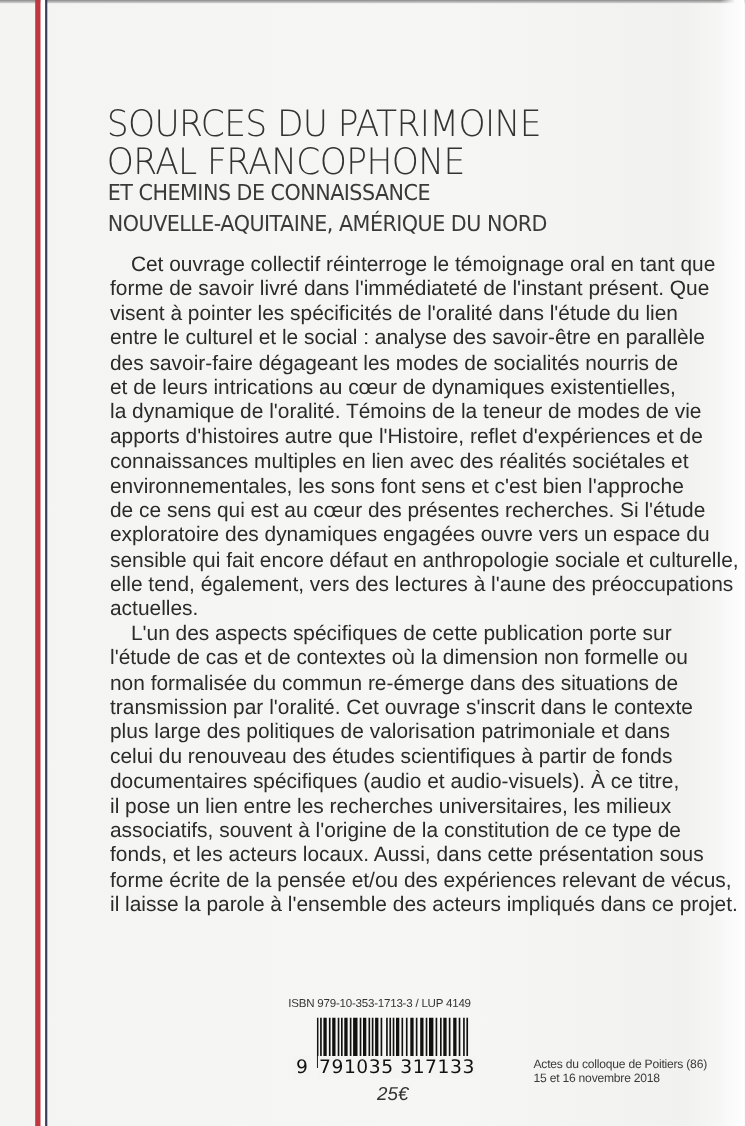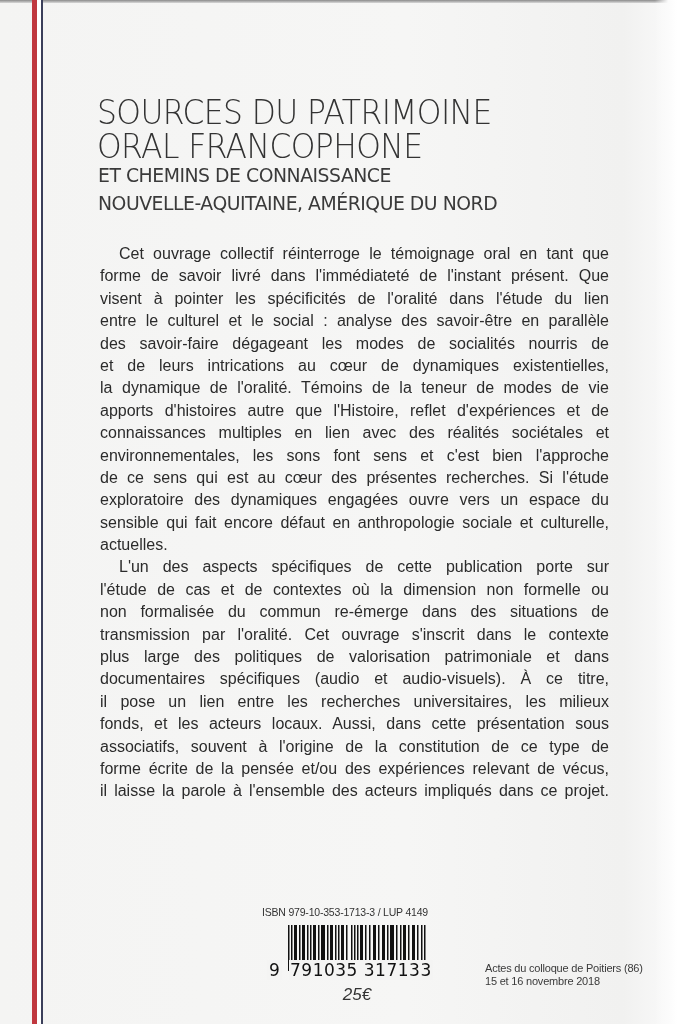--- a/index.html
+++ b/index.html
@@ -42,22 +42,22 @@
   }
   .title div { white-space:nowrap; }
   .subtitle {
     position:absolute; left:98px; top:161px; width:540px;
     font-family:"DejaVu Sans", sans-serif; color:#3a3a3a;
     font-size:20px; line-height:28px; letter-spacing:-0.5px;
     transform: scaleX(0.94); transform-origin:left top;
   }
   .subtitle div { white-space:nowrap; }
   .body-text {
-    position:absolute; left:100px; top:243px; width:509px;
-    font-size:16px; line-height:22.4px; color:#2b2b2b;
+    position:absolute; left:100px; top:230px; width:509px;
+    font-size:19px; line-height:22.4px; color:#2b2b2b;
   }
   .line {
     display:block; white-space:nowrap; text-align:justify; text-align-last:justify;
     height:22.4px;
   }
   .line.indent { padding-left:19px; }
   .line.last { text-align-last:left; }
   .isbn {
     position:absolute; left:262px; top:906px; width:190px; text-align:left;
     font-size:10.5px; color:#333; letter-spacing:-0.2px;
@@ -115,32 +115,34 @@
       <span class="line">entre le culturel et le social : analyse des savoir-être en parallèle</span>
       <span class="line">des savoir-faire dégageant les modes de socialités nourris de</span>
       <span class="line">et de leurs intrications au cœur de dynamiques existentielles,</span>
       <span class="line">la dynamique de l'oralité. Témoins de la teneur de modes de vie</span>
       <span class="line">apports d'histoires autre que l'Histoire, reflet d'expériences et de</span>
       <span class="line">connaissances multiples en lien avec des réalités sociétales et</span>
       <span class="line">environnementales, les sons font sens et c'est bien l'approche</span>
       <span class="line">de ce sens qui est au cœur des présentes recherches. Si l'étude</span>
       <span class="line">exploratoire des dynamiques engagées ouvre vers un espace du</span>
       <span class="line">sensible qui fait encore défaut en anthropologie sociale et culturelle,</span>
+      <span class="line">elle tend, également, vers des lectures à l'aune des préoccupations</span>
       <span class="line last">actuelles.</span>
     </div>
     <div>
       <span class="line indent">L'un des aspects spécifiques de cette publication porte sur</span>
       <span class="line">l'étude de cas et de contextes où la dimension non formelle ou</span>
       <span class="line">non formalisée du commun re-émerge dans des situations de</span>
       <span class="line">transmission par l'oralité. Cet ouvrage s'inscrit dans le contexte</span>
       <span class="line">plus large des politiques de valorisation patrimoniale et dans</span>
+      <span class="line">celui du renouveau des études scientifiques à partir de fonds</span>
       <span class="line">documentaires spécifiques (audio et audio-visuels). À ce titre,</span>
       <span class="line">il pose un lien entre les recherches universitaires, les milieux</span>
+      <span class="line">associatifs, souvent à l'origine de la constitution de ce type de</span>
       <span class="line">fonds, et les acteurs locaux. Aussi, dans cette présentation sous</span>
-      <span class="line">associatifs, souvent à l'origine de la constitution de ce type de</span>
       <span class="line">forme écrite de la pensée et/ou des expériences relevant de vécus,</span>
       <span class="line">il laisse la parole à l'ensemble des acteurs impliqués dans ce projet.</span>
     </div>
   </div>
 
 
   <div class="isbn">ISBN 979-10-353-1713-3 / LUP 4149</div>
 
   <svg class="barcode" viewBox="0 0 140 46" preserveAspectRatio="none">
     <g fill="#111">

